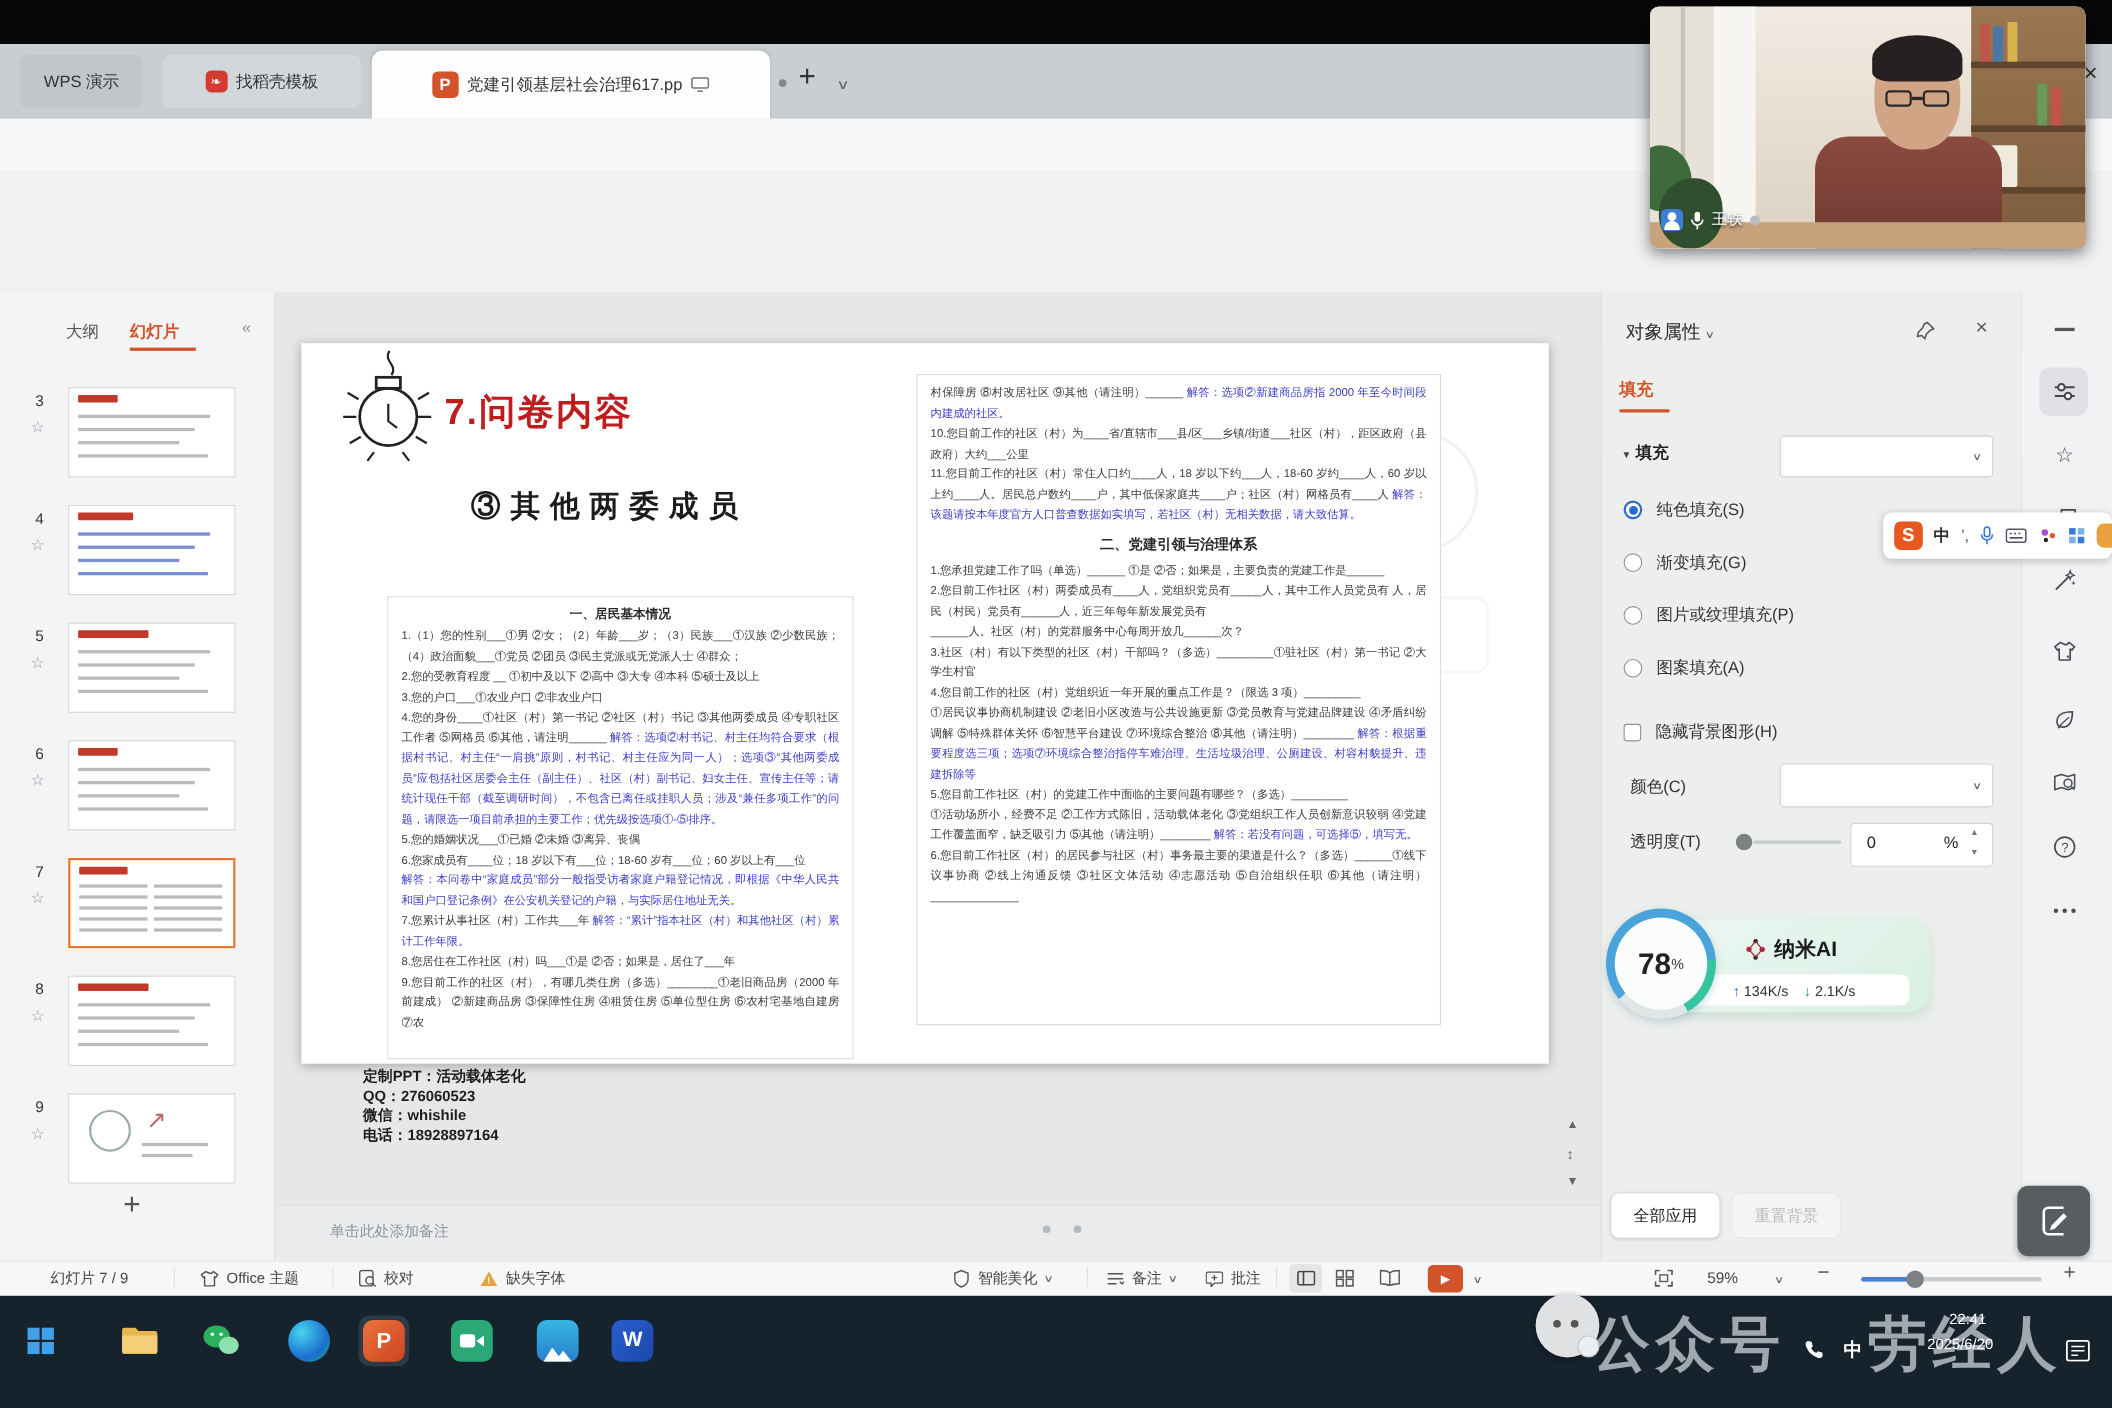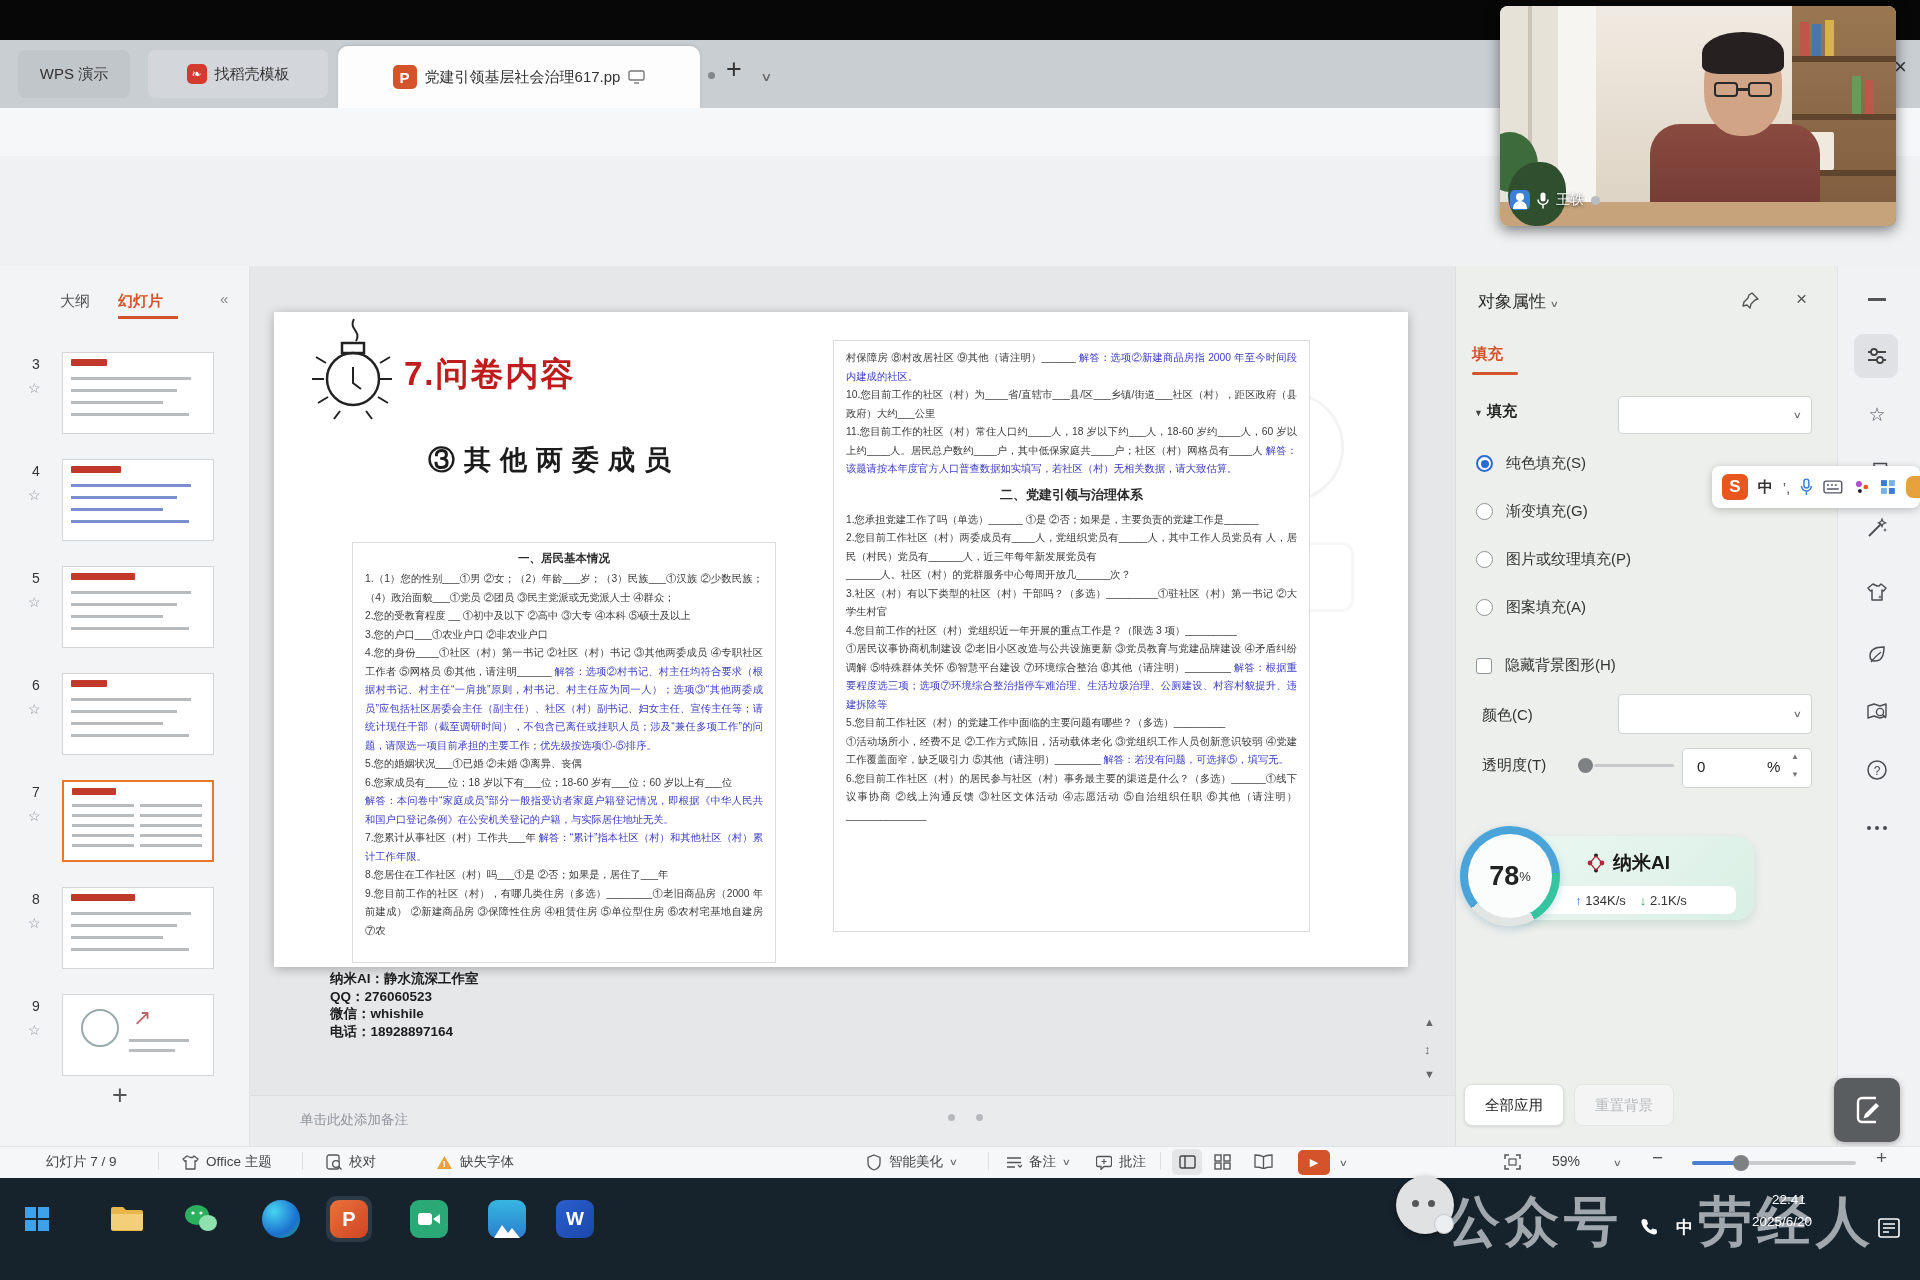--- a/index.html
+++ b/index.html
@@ -500,21 +500,21 @@
       <p class="qline"><span>3.社区（村）有以下类型的社区（村）干部吗？（多选）_________①驻社区（村）第一书记 ②大学生村官</span></p>
       <p class="qline"><span>4.您目前工作的社区（村）党组织近一年开展的重点工作是？（限选 3 项）_________</span></p>
       <p class="qline"><span>①居民议事协商机制建设 ②老旧小区改造与公共设施更新 ③党员教育与党建品牌建设 ④矛盾纠纷调解 ⑤特殊群体关怀 ⑥智慧平台建设 ⑦环境综合整治 ⑧其他（请注明）________  </span><span class="blu">解答：根据重要程度选三项；选项⑦环境综合整治指停车难治理、生活垃圾治理、公厕建设、村容村貌提升、违建拆除等</span></p>
       <p class="qline"><span>5.您目前工作社区（村）的党建工作中面临的主要问题有哪些？（多选）_________</span></p>
       <p class="qline"><span>①活动场所小，经费不足 ②工作方式陈旧，活动载体老化 ③党组织工作人员创新意识较弱 ④党建工作覆盖面窄，缺乏吸引力 ⑤其他（请注明）________  </span><span class="blu">解答：若没有问题，可选择⑤，填写无。</span></p>
       <p class="qline"><span>6.您目前工作社区（村）的居民参与社区（村）事务最主要的渠道是什么？（多选）______①线下议事协商 ②线上沟通反馈 ③社区文体活动 ④志愿活动 ⑤自治组织任职 ⑥其他（请注明）______________</span></p>
     </div>
 </div>
 
 <div class="abs" id="contact">
-  <div>纳米AI：静水流深工作室</div>
+  <div>定制PPT：活动载体老化</div>
   <div>QQ：276060523</div>
   <div>微信：whishile</div>
   <div>电话：18928897164</div>
 </div>
 
 <span class="abs" style="left:1424px;top:1016px;font-size:11px;color:#666;">▲</span>
 <span class="abs" style="left:1424px;top:1042px;font-size:13px;color:#666;">↕</span>
 <span class="abs" style="left:1424px;top:1068px;font-size:11px;color:#666;">▼</span>
 
 <div class="abs" id="notes-bar">

